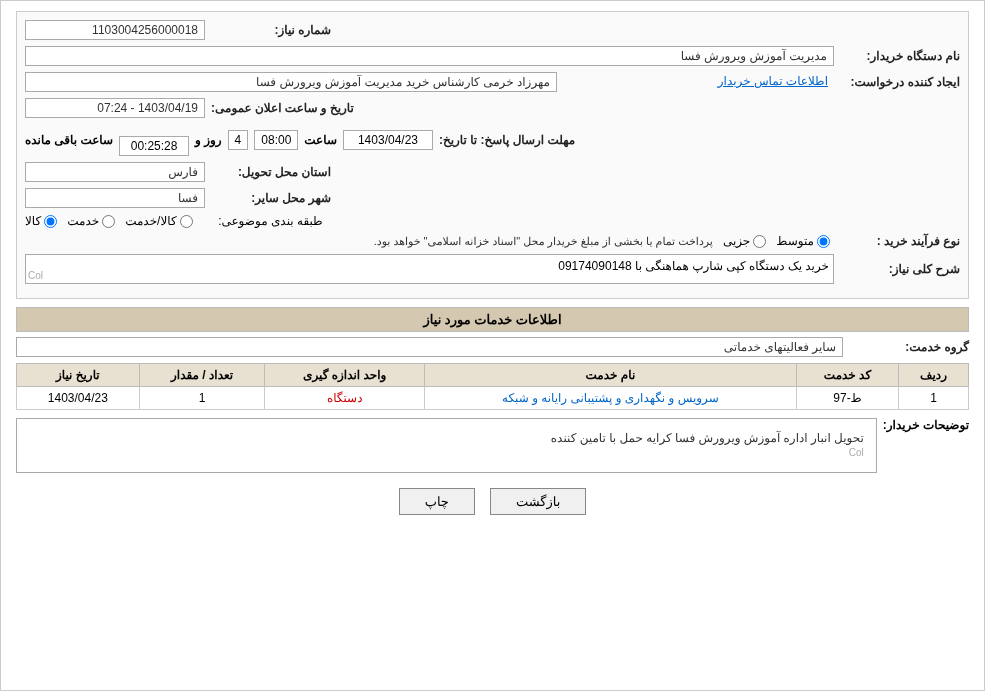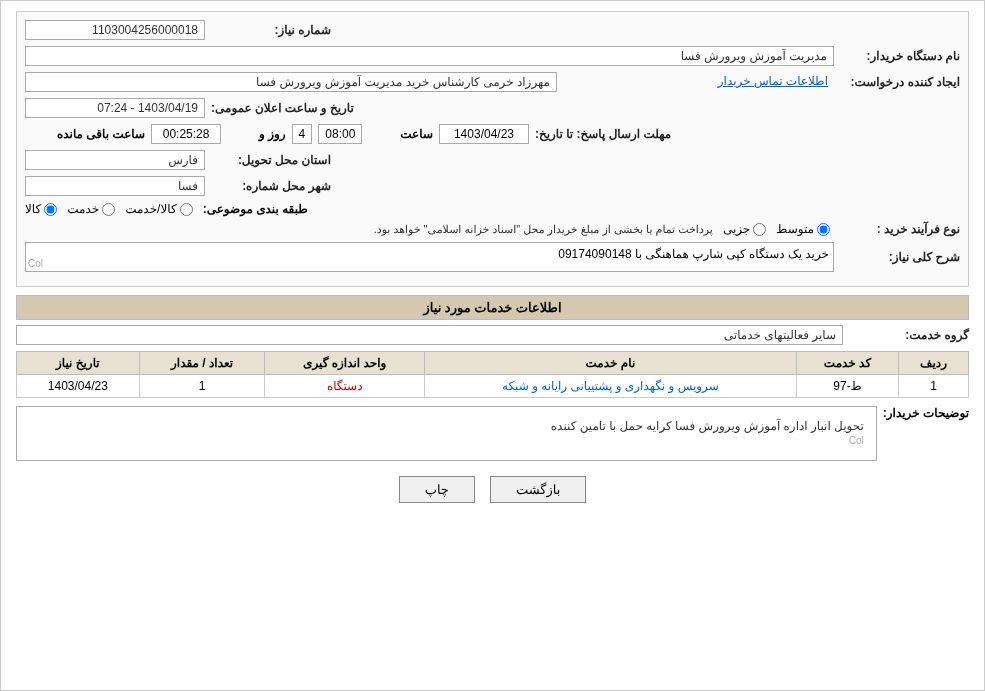--- a/index.html
+++ b/index.html
@@ -70,41 +70,40 @@
     .countdown-row {
       display: flex;
       align-items: center;
       gap: 6px;
       justify-content: flex-end;
       margin-bottom: 6px;
     }
     .countdown-label {
       font-weight: bold;
       white-space: nowrap;
-      margin-left: 32px;
     }
     .inline-box {
       border: 1px solid #aaa;
       background: #fff;
       padding: 2px 6px;
       min-height: 20px;
       text-align: center;
     }
 
     .radio-row {
       display: flex;
       align-items: center;
       gap: 10px;
       justify-content: flex-end;
       margin-bottom: 6px;
     }
     .radio-label {
-      font-weight: bold;
+      font-weight: normal;
       min-width: 120px;
-      text-align: left;
+      text-align: right;
     }
     .radio-group {
       display: flex;
       gap: 10px;
       align-items: center;
     }
     .radio-item {
       display: flex;
       align-items: center;
       gap: 3px;
@@ -226,31 +225,31 @@
         <span class="form-value medium">1403/04/19 - 07:24</span>
       </div>
 
       <div class="countdown-row">
         <span class="form-label">مهلت ارسال پاسخ: تا تاریخ:</span>
         <span class="inline-box small" style="min-width:90px;">1403/04/23</span>
         <span class="countdown-label">ساعت</span>
         <span class="inline-box xsmall">08:00</span>
         <span class="inline-box xsmall">4</span>
         <span class="countdown-label">روز و</span>
-        <span class="inline-box" style="min-width:70px;">00:25:28</span>
+        <span class="inline-box" style="min-width:70px;margin-top:12px;">00:25:28</span>
         <span class="countdown-label">ساعت باقی مانده</span>
       </div>
 
       <div class="form-row">
         <span class="form-label">استان محل تحویل:</span>
         <span class="form-value medium">فارس</span>
       </div>
 
       <div class="form-row">
-        <span class="form-label">شهر محل شماره:</span>
+        <span class="form-label">شهر محل سایر:</span>
         <span class="form-value medium">فسا</span>
       </div>
 
       <div class="radio-row">
         <span class="radio-label">طبقه بندی موضوعی:</span>
         <div class="radio-group">
           <div class="radio-item">
             <input type="radio" name="category" style="">
             <label>کالا/خدمت</label>
           </div>

